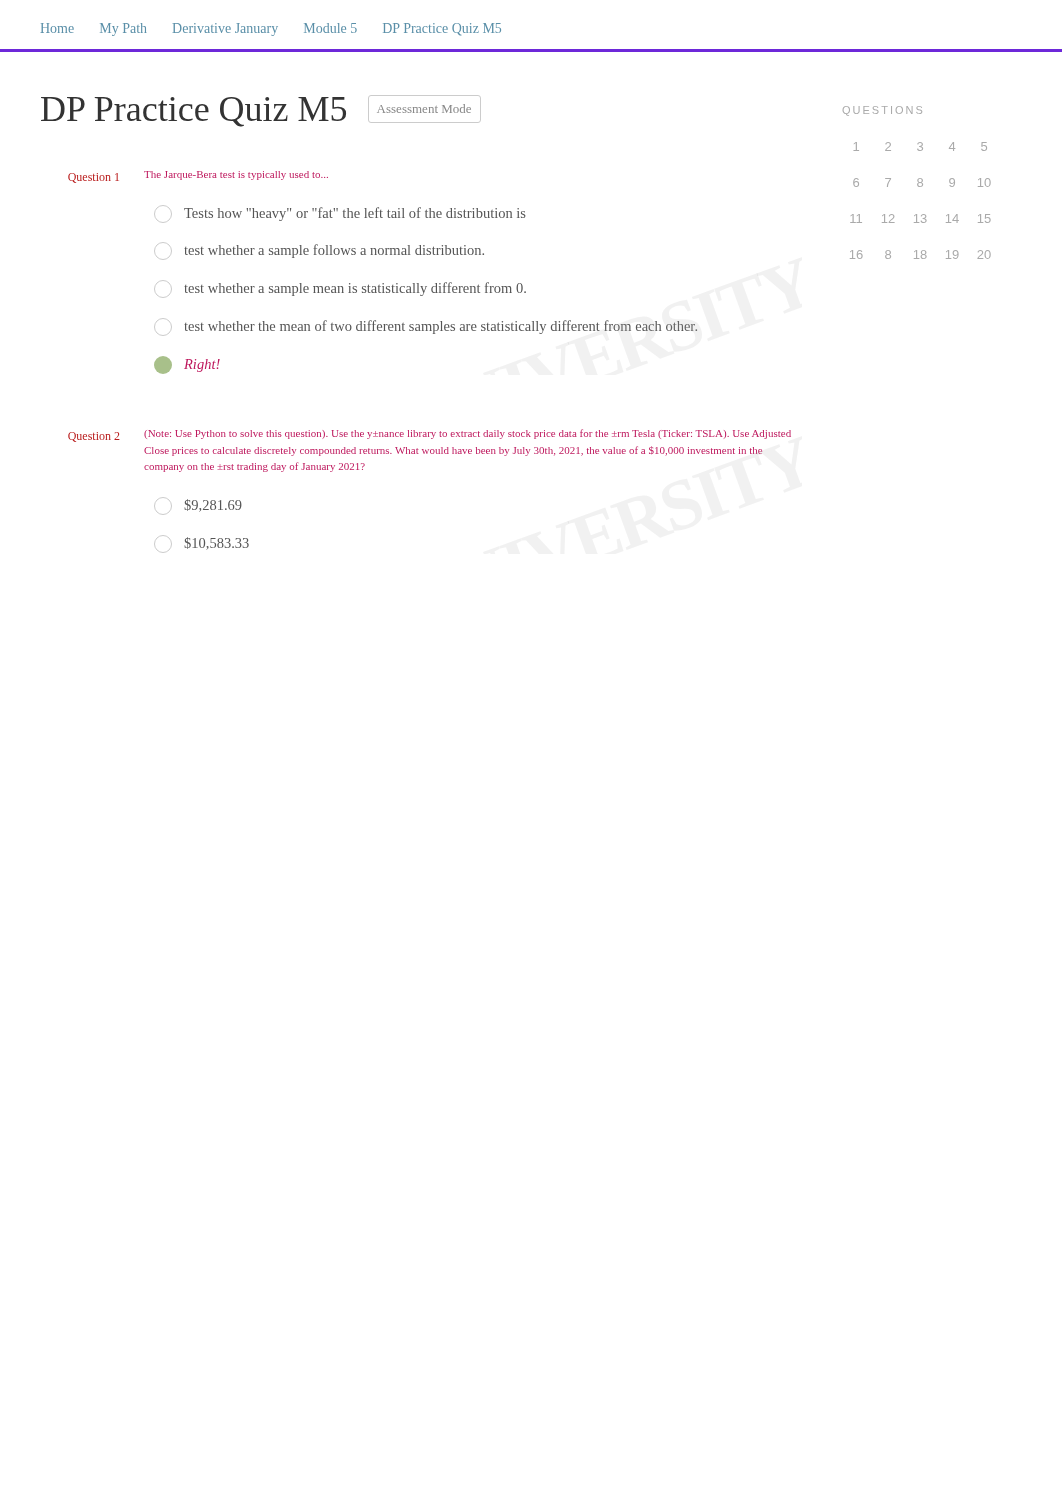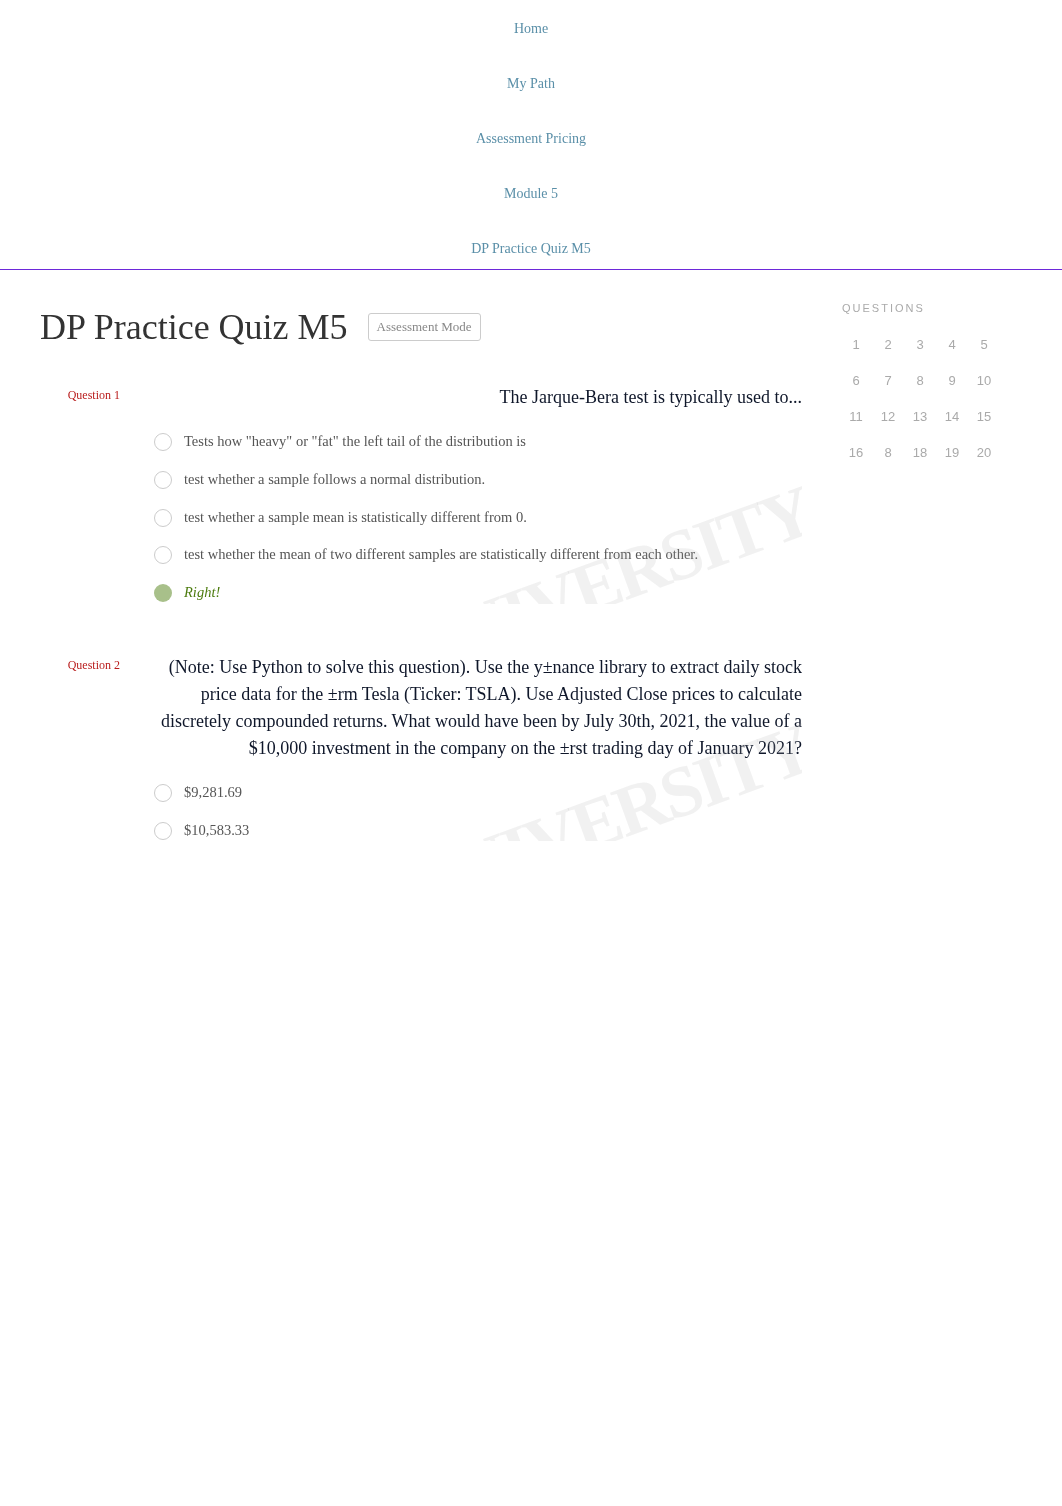--- a/index.html
+++ b/index.html
@@ -10,22 +10,21 @@
       font-size: 15px;
       line-height: 1.5;
     }
     .breadcrumb {
       display: flex;
       align-items: center;
       gap: 8px;
       padding: 18px 40px 10px 40px;
       font-size: 14px;
       color: #5a8fa8;
-      border-bottom: 1px solid #6d28d9;
-      flex-direction: column;
+      border-bottom: 3px solid #6d28d9;
     }
     .breadcrumb span {
       color: #5a8fa8;
       cursor: pointer;
     }
     .breadcrumb-sep {
       color: #aaa;
       font-size: 12px;
     }
     .main-container {
@@ -68,24 +67,23 @@
       color: #b91c1c;
       min-width: 80px;
       text-align: right;
       padding-top: 2px;
       flex-shrink: 0;
     }
     .question-content {
       flex: 1;
     }
     .question-text {
-      font-size: 18px;
-      color: #0f172a;
+      font-size: 11px;
+      color: #be185d;
       margin-bottom: 20px;
-      text-align: right;
     }
     .answer-options {
       display: flex;
       flex-direction: column;
       gap: 16px;
       margin-left: 10px;
     }
     .answer-option {
       display: flex;
       align-items: flex-start;
@@ -109,31 +107,32 @@
       background: transparent;
       border: 1px solid #ccc;
     }
     .answer-text {
       font-size: 14.5px;
       color: #555;
       line-height: 1.5;
     }
     .feedback-text {
       font-size: 14.5px;
-      color: #4d7c0f;
+      color: #be185d;
       font-style: italic;
     }
     .watermark-container {
       position: relative;
       overflow: hidden;
     }
     
     .sidebar {
       width: 180px;
       flex-shrink: 0;
+      margin-top: 20px;
     }
     .questions-header {
       font-size: 11px;
       letter-spacing: 2px;
       color: #aaa;
       text-transform: uppercase;
       margin-bottom: 14px;
       font-family: Arial, sans-serif;
     }
     .questions-grid {
@@ -168,21 +167,21 @@
     }
   </style>
 </head>
 <body>
 
 <nav class="breadcrumb">
   <span>Home</span>
   <span class="breadcrumb-sep">&nbsp;&nbsp;&nbsp;</span>
   <span>My Path</span>
   <span class="breadcrumb-sep">&nbsp;&nbsp;&nbsp;</span>
-  <span>Assessment Pricing</span>
+  <span>Derivative January</span>
   <span class="breadcrumb-sep">&nbsp;&nbsp;&nbsp;</span>
   <span>Module 5</span>
   <span class="breadcrumb-sep">&nbsp;&nbsp;&nbsp;</span>
   <span>DP Practice Quiz M5</span>
 </nav>
 
 <div class="main-container">
 
   <div class="content">
 

